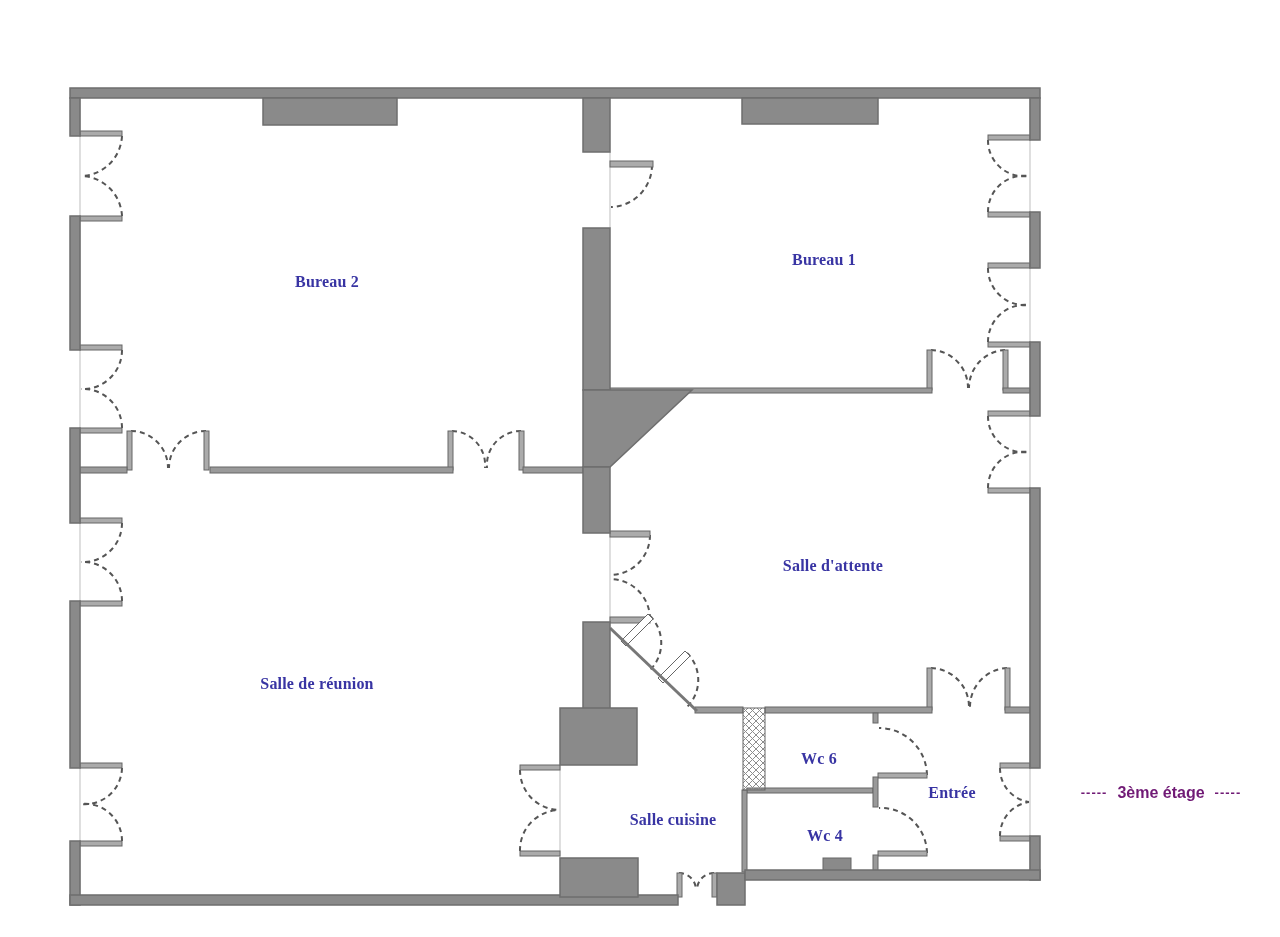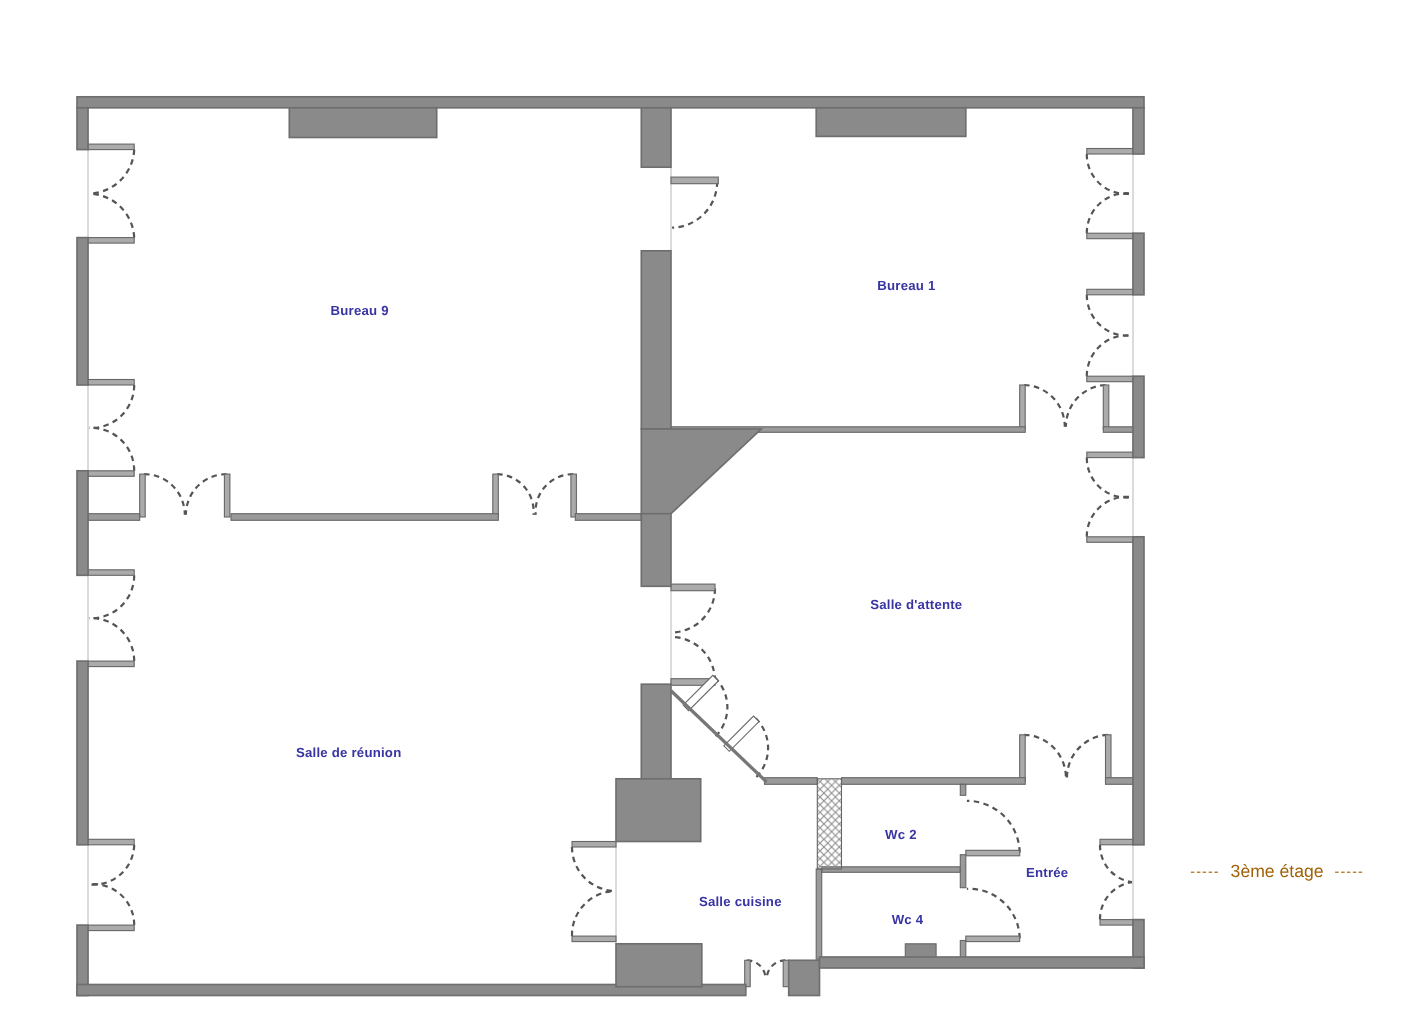--- a/index.html
+++ b/index.html
@@ -9,29 +9,30 @@
     background:#ffffff;
     font-family:"Liberation Sans", sans-serif;
     overflow:hidden;
   }
   .plan-svg{position:absolute;left:0;top:0;}
   .room-label{
     position:absolute;
     transform:translate(-50%,-50%);
     color:#3834a3;
     font-weight:700;
-    font-size:12px;
+    font-size:16px;
     white-space:nowrap;
     letter-spacing:0.2px;
+    font-family:Liberation Serif, serif;
   }
   .floor-label{
     position:absolute;
     transform:translate(-50%,-50%);
-    color:#a16207;
-    font-weight:400;
+    color:#701a75;
+    font-weight:700;
     font-size:16px;
     white-space:nowrap;
   }
   .floor-label .dashes{letter-spacing:1px;font-size:13px;vertical-align:1px;}
   .floor-label .txt{margin:0 10px;}
 </style>
 </head>
 <body>
 
 <div class="canvas">
@@ -206,31 +207,31 @@
       <rect x="583" y="98" width="27" height="54"></rect>
       <rect x="583" y="228" width="27" height="162"></rect>
       <polygon points="583,390 692,390 610,467 583,467"></polygon>
       <rect x="583" y="467" width="27" height="66"></rect>
       <rect x="583" y="622" width="27" height="90"></rect>
       <rect x="560" y="708" width="77" height="57"></rect>
       <rect x="560" y="858" width="78" height="39"></rect>
     </g>
   </svg>
 
-  <div class="room-label" style="left:327px;top:282px">Bureau 9</div>
+  <div class="room-label" style="left:327px;top:282px">Bureau 2</div>
 
   <div class="room-label" style="left:824px;top:260px">Bureau 1</div>
 
-  <div class="room-label" style="left:833px;top:550px">Salle d'attente</div>
+  <div class="room-label" style="left:833px;top:566px">Salle d'attente</div>
 
   <div class="room-label" style="left:317px;top:684px">Salle de réunion</div>
 
   <div class="room-label" style="left:673px;top:820px">Salle cuisine</div>
 
-  <div class="room-label" style="left:819px;top:759px">Wc 2</div>
+  <div class="room-label" style="left:819px;top:759px">Wc 6</div>
 
   <div class="room-label" style="left:825px;top:836px">Wc 4</div>
 
   <div class="room-label" style="left:952px;top:793px">Entrée</div>
 
   <div class="floor-label" style="left:1161px;top:793px">
     <span class="dashes">-----</span><span class="txt">3ème étage</span><span class="dashes">-----</span>
   </div>
 
 </div>

